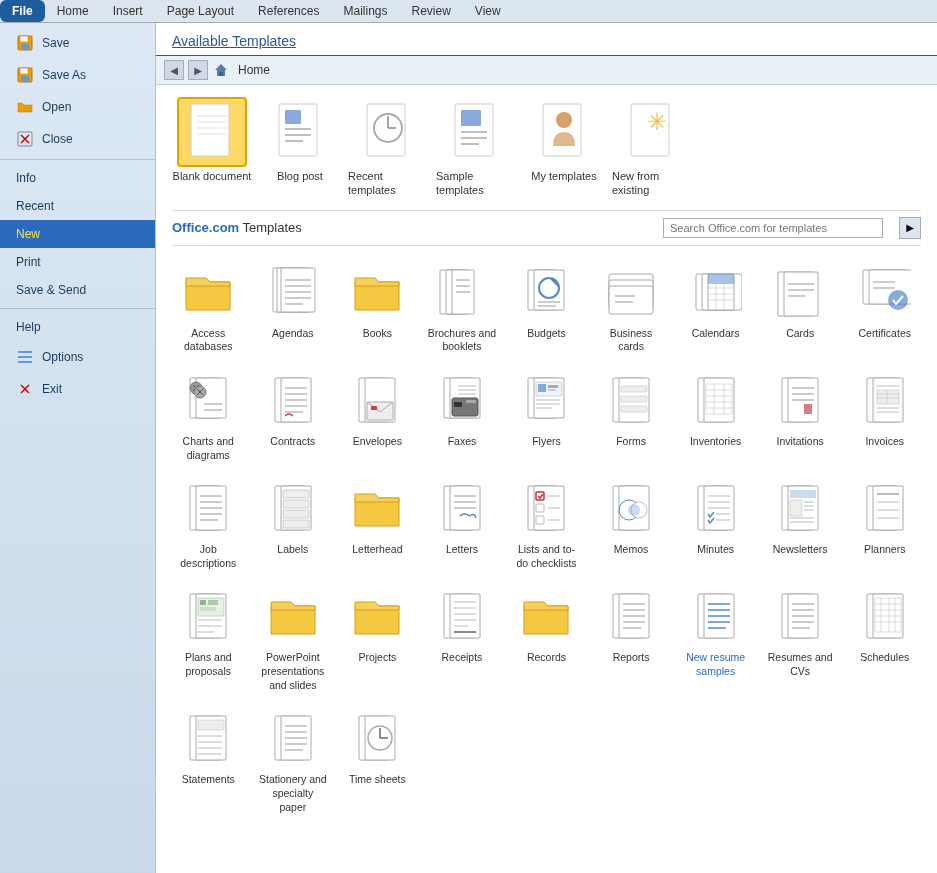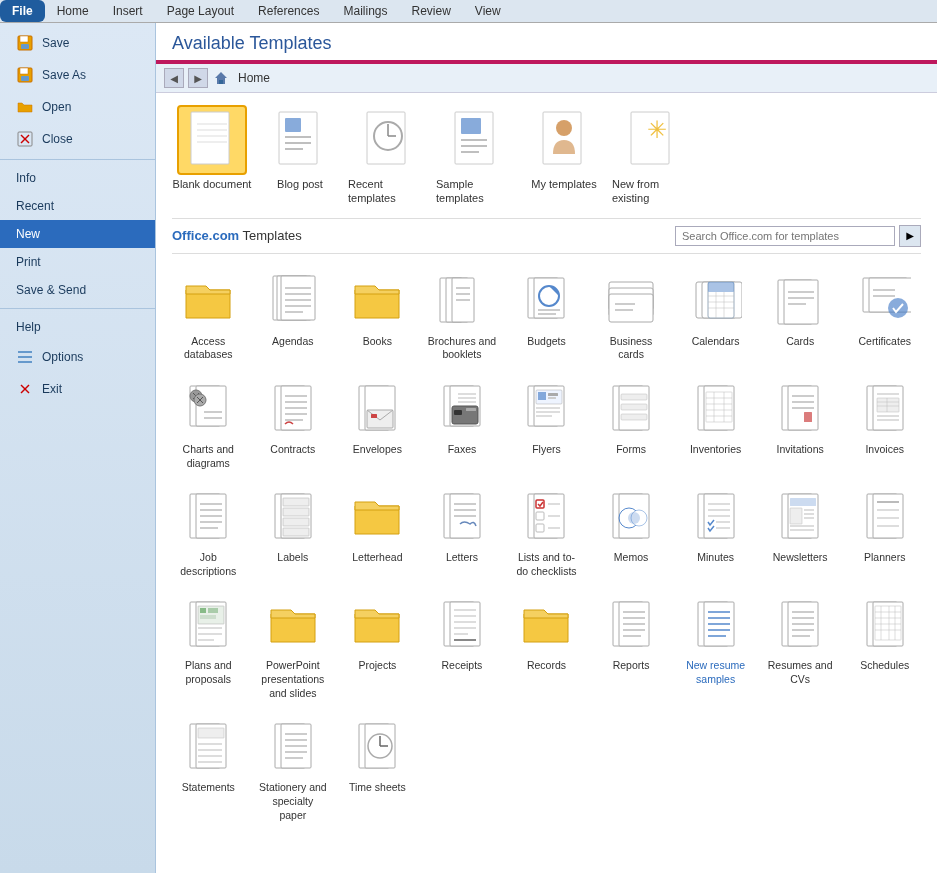--- a/index.html
+++ b/index.html
@@ -9,51 +9,51 @@
     .menu-bar { display: flex; background: #dce6f0; border-bottom: 1px solid #aaa; }
     .menu-tab { padding: 4px 12px; font-size: 12px; cursor: pointer; color: #333; border-radius: 6px; }
     .menu-tab.active { background: #1f5c9e; color: white; font-weight: bold; padding: 4px 12px; }
 
     
     .main-layout { display: flex; flex: 1; overflow: hidden; }
 
     
     .sidebar { width: 156px; background: linear-gradient(to bottom, #dce8f5 0%, #c8daea 100%); border-right: 1px solid #aac4de; display: flex; flex-direction: column; padding-top: 4px; }
     .sidebar-item { padding: 7px 16px; cursor: pointer; color: #1a3a5c; font-size: 12px; display: flex; align-items: center; gap: 8px; }
-    .sidebar-item.active { background: #2b6bbd; color: #ffffff; }
+    .sidebar-item.active { background: #2b6bbd; color: #fde047; }
     .sidebar-divider { height: 1px; background: #aac4de; margin: 4px 0; }
     .sidebar-icon { width: 18px; height: 18px; flex-shrink: 0; display: flex; align-items: center; justify-content: center; font-size: 14px; }
     .sidebar-label { font-size: 12px; }
 
     
     .content-area { flex: 1; background: white; display: flex; flex-direction: column; overflow: hidden; }
 
     
-    .page-title { padding: 10px 16px 6px; font-size: 18px; color: #2b579a; font-weight: normal; border-bottom: 4px solid #be185d; }
+    .page-title { padding: 10px 16px 6px; font-size: 14px; color: #2b579a; font-weight: normal; border-bottom: 1px solid #be185d; text-decoration: underline; }
 
     
     .nav-bar { display: flex; align-items: center; padding: 4px 8px; background: #e8f0f8; border-bottom: 1px solid #ccd; gap: 4px; }
     .nav-btn { width: 20px; height: 20px; background: #d0d8e8; border: 1px solid #aab; display: flex; align-items: center; justify-content: center; cursor: pointer; font-size: 10px; color: #555; }
     .home-icon-nav { width: 18px; height: 18px; display: flex; align-items: center; justify-content: center; font-size: 14px; color: #5a7aaa; }
     .nav-path { font-size: 12px; color: #333; margin-left: 4px; }
 
     
     .templates-area { flex: 1; overflow-y: auto; padding: 12px 16px; }
 
     
     .top-templates { display: flex; gap: 8px; margin-bottom: 12px; }
     .template-item { display: flex; flex-direction: column; align-items: center; width: 80px; cursor: pointer; }
     .template-icon { width: 70px; height: 70px; display: flex; align-items: center; justify-content: center; border: 2px solid transparent; border-radius: 4px; }
     .template-icon.selected { background: #ffd966; border-color: #e8a000; }
     .template-label { font-size: 11px; text-align: left; color: #333; margin-top: 2px; line-height: 1.3; }
 
     
     .office-section-header { display: flex; align-items: center; padding: 6px 0; border-top: 1px solid #ddd; border-bottom: 1px solid #ddd; margin-bottom: 10px; justify-content: space-between; }
     .office-section-title { font-size: 13px; color: #333; flex: 1; }
-    .search-bar { display: flex; align-items: center; gap: 4px; padding-left: 6px; }
+    .search-bar { display: flex; align-items: center; gap: 16px; padding-left: 6px; }
     .search-input { width: 220px; padding: 3px 6px; border: 1px solid #aab; font-size: 11px; color: #888; }
     .search-btn { width: 22px; height: 22px; background: #dce6f0; border: 1px solid #aab; display: flex; align-items: center; justify-content: center; cursor: pointer; font-size: 10px; }
 
     
     .template-grid { display: grid; grid-template-columns: repeat(9, 1fr); gap: 6px 12px; }
     .grid-item { display: flex; flex-direction: column; align-items: center; cursor: pointer; padding: 4px 2px; border-radius: 4px; }
     .grid-icon { width: 64px; height: 64px; display: flex; align-items: center; justify-content: center; }
     .grid-label { font-size: 10.5px; text-align: center; color: #333; margin-top: 3px; line-height: 1.3; }
     .grid-label.link-style { color: #2b6bbd; }
   </style>

